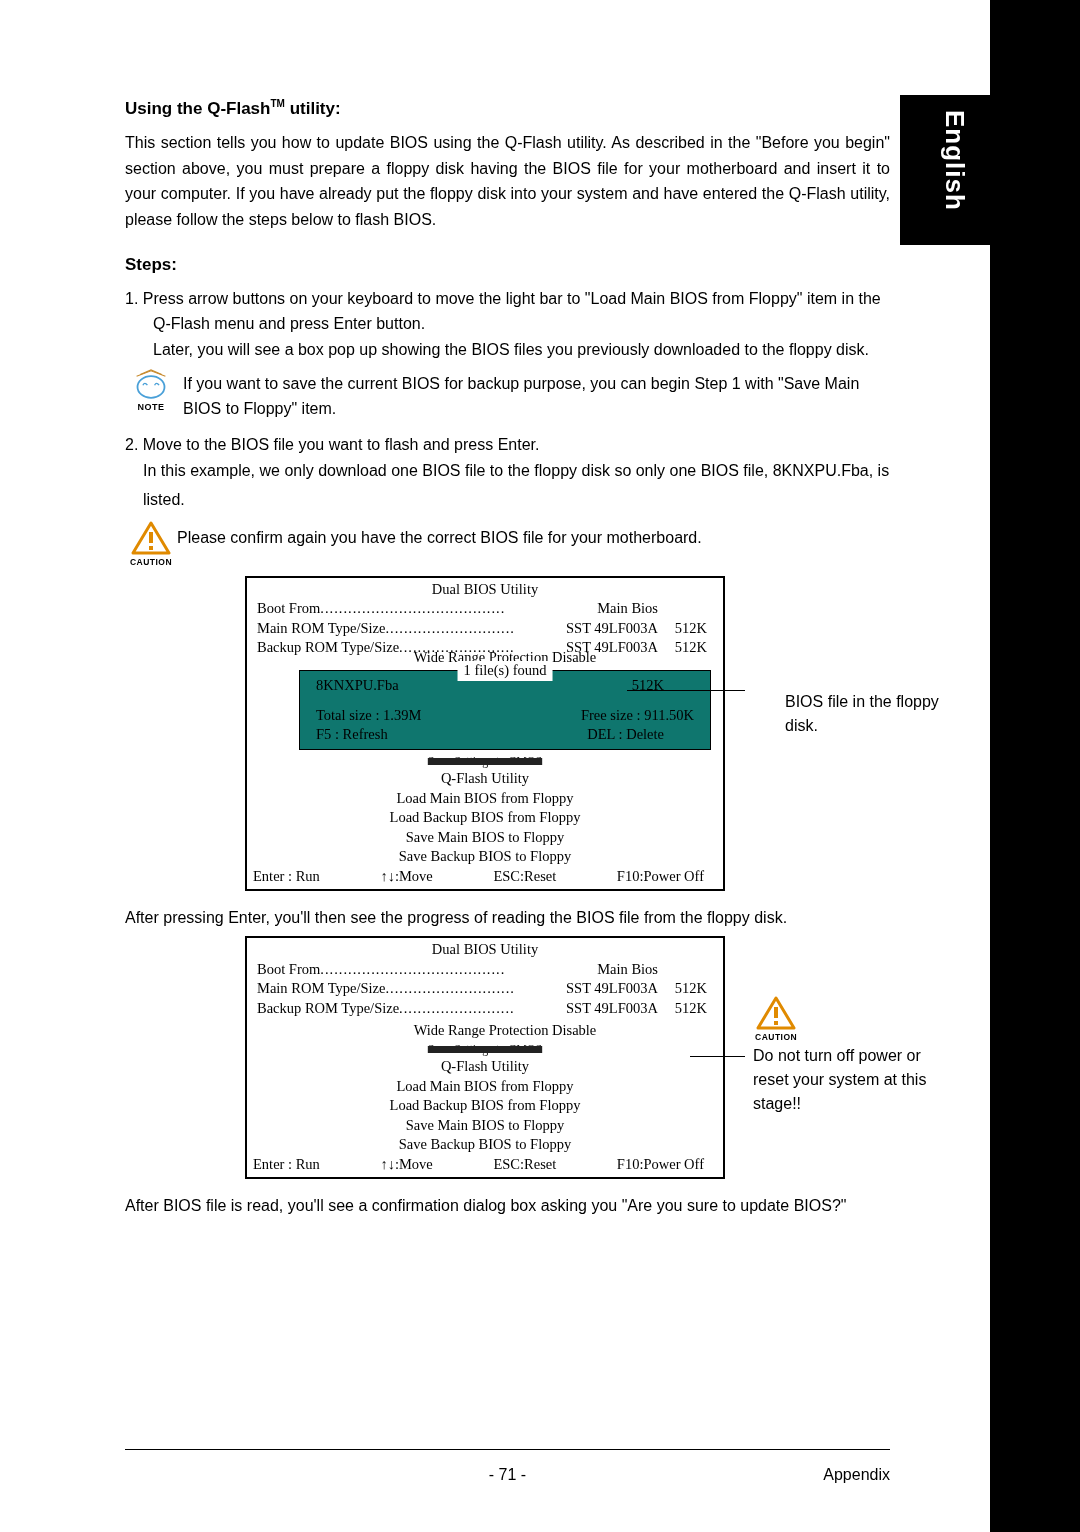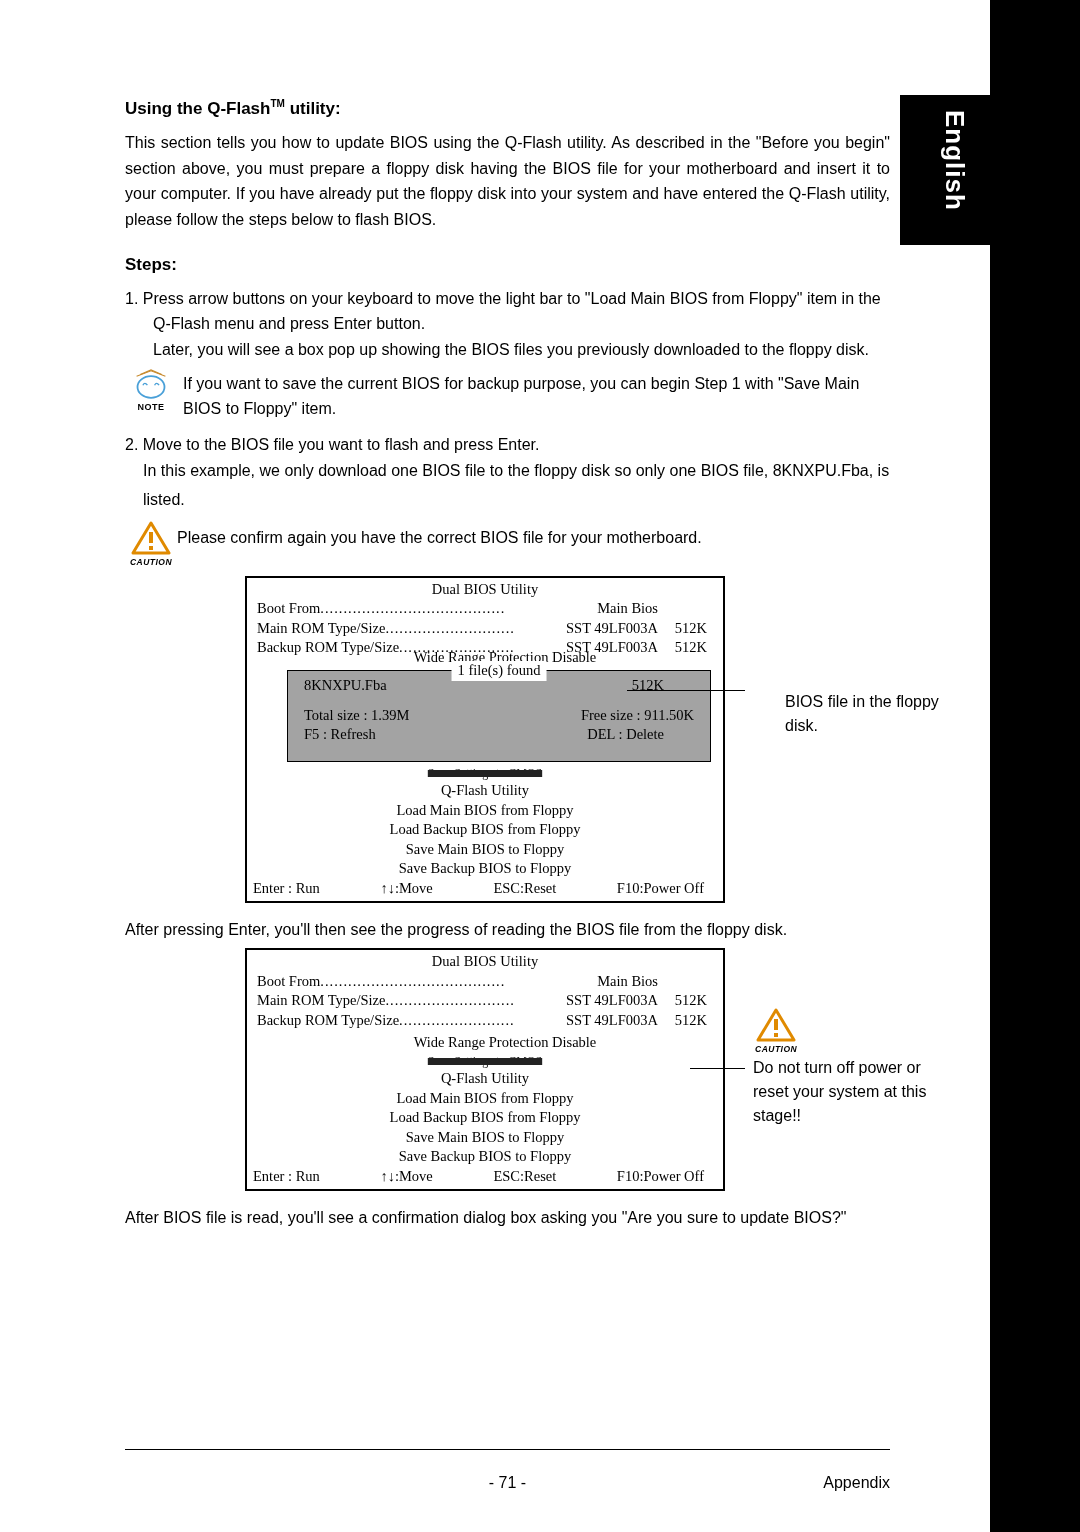--- a/index.html
+++ b/index.html
@@ -56,43 +56,43 @@
     display: flex;
     flex-direction: column;
     align-items: center;
     justify-content: center;
   }
   .note-icon svg { display: block; }
   .note-label { font-size: 9px; font-weight: bold; text-align: center; margin-top: 1px; letter-spacing: 0.5px; }
   .bold { font-weight: normal; }
   .caution-row { display: flex; align-items: flex-start; margin-top: 6px; }
   .caution-icon-wrapper { width: 52px; flex-shrink: 0; display: flex; flex-direction: column; align-items: center; }
-  .caution-label { font-size: 8.5px; font-weight: bold; text-align: center; margin-top: 1px; letter-spacing: 0.5px; font-style: italic; }
+  .caution-label { font-size: 8.5px; font-weight: bold; text-align: center; margin-top: 1px; letter-spacing: 0.5px; }
 
   .bios-wrap { position: relative; margin: 6px 0 14px 120px; }
   .bios-box {
     border: 2px solid #000;
     width: 480px;
     background: #fff;
     font-family: "Times New Roman", serif;
     font-size: 14.5px;
     line-height: 1.35;
   }
   .bios-title { text-align: center; padding: 2px 0 0 0; }
   .bios-sec { padding: 0 10px 3px 10px; }
   .bios-row { display: flex; }
   .bios-left { white-space: nowrap; }
   .bios-dots { flex: 1; overflow: hidden; letter-spacing: 1px; }
   .bios-right { width: 55px; text-align: right; padding-right: 6px; }
   .bios-inner {
     position: relative;
     border: 1.5px solid #000;
-    margin: 3px 12px 3px 40px;
-    padding: 3px 10px 16px 10px;
-    background: #a3a3a3;
+    margin: 3px 12px 3px 52px;
+    padding: 3px 10px 4px 10px;
+    background: #0f766e;
   }
   .bios-inner-top {
     position: absolute;
     top: -10px;
     left: 50%;
     transform: translateX(-50%);
     background: #fff;
     padding: 0 6px;
     white-space: nowrap;
   }
@@ -297,18 +297,18 @@
       </div>
       <div class="annot-line" style="top:120px; left:445px; width:55px;"></div>
       <div class="annot-text" style="top:108px; left:508px; width:200px;">Do not turn off power or reset your system at this stage!!</div>
     </div>
 
     <p style="margin-top:10px;">After BIOS file is read, you'll see a confirmation dialog box asking you "Are you sure to update BIOS?"</p>
 
   </div>
 
   <div class="footer-line" style="bottom:82px;"></div>
-  <div class="footer-row" style="bottom:40px;">
+  <div class="footer-row" style="bottom:48px;">
     <span style="width:100px;"></span>
     <span class="page-num">- 71 -</span>
     <span class="appendix" style="width:100px; text-align:right;">Appendix</span>
   </div>
 </div>
 
 </body></html>

